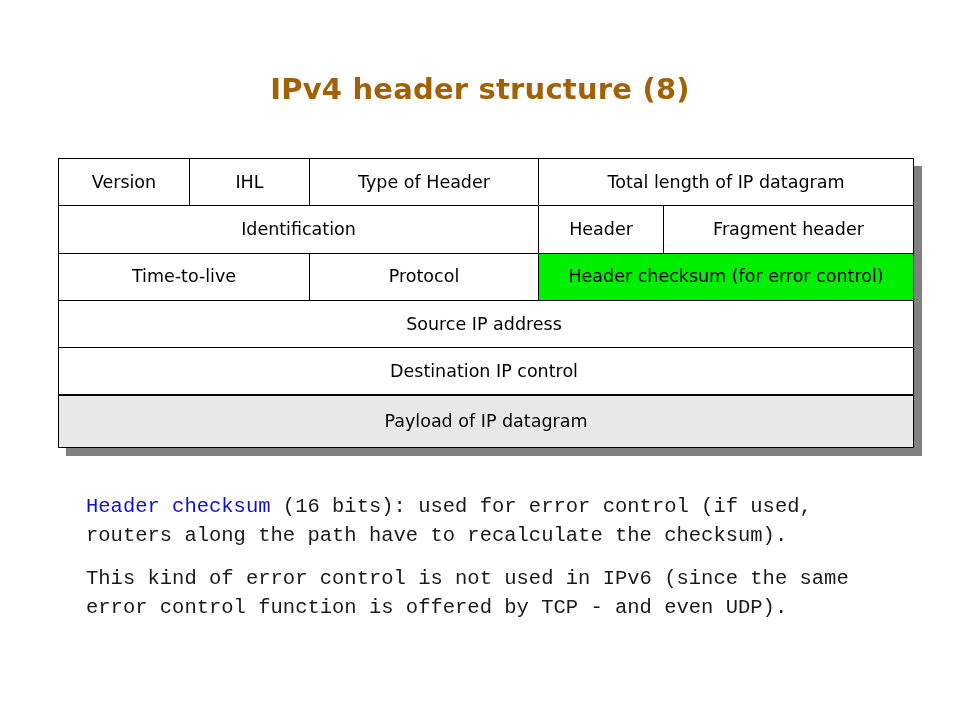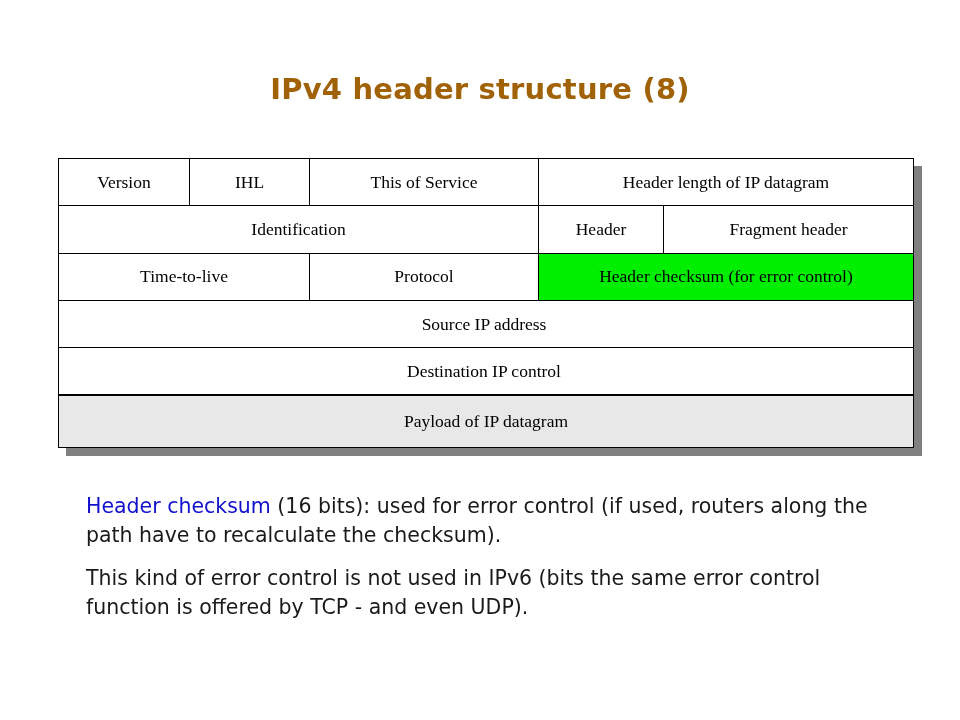--- a/index.html
+++ b/index.html
@@ -58,21 +58,20 @@
   #header-table td {
     border: 1px solid #000000;
     font-size: 17.5px;
     color: #000000;
     text-align: center;
     padding: 0 8px;
     background: #ffffff;
     line-height: 1.1;
     white-space: nowrap;
     overflow: hidden;
-    font-family: Liberation Serif, serif;
   }
   #header-table tr { height: 39px; }
   #header-table tr.payload-row { height: 43px; }
 
   td.cell-green {
     background: #00ee00 !important;
   }
   td.cell-right {
     text-align: right;
     padding-right: 12px !important;
@@ -81,20 +80,21 @@
     background: #e8e8e8 !important;
     border-top: 2px solid #000000 !important;
   }
 
   
   #body-text {
     position: absolute;
     left: 86px;
     top: 492px;
     width: 810px;
+    font-family: Liberation Mono, monospace;
   }
   .body-para {
     font-size: 20.5px;
     color: #1a1a1a;
     line-height: 1.42;
     margin: 0 0 14px 0;
     text-align: left;
   }
   .hl-blue {
     color: #1111cc;
@@ -108,22 +108,22 @@
 <div id="header-diagram">
 
   <div id="diagram-shadow"></div>
 
   <table id="header-table">
     <tbody>
 
       <tr>
         <td style="width:114px">Version</td>
         <td style="width:103px">IHL</td>
-        <td style="width:212px">This of Service</td>
-        <td colspan="3">Header length of IP datagram</td>
+        <td style="width:212px">Type of Header</td>
+        <td colspan="3">Total length of IP datagram</td>
       </tr>
 
       <tr>
         <td colspan="3">Identification</td>
         <td style="width:86px">Header</td>
         <td colspan="2">Fragment header</td>
       </tr>
 
       <tr>
         <td colspan="2">Time-to-live</td>
@@ -145,15 +145,15 @@
       </tr>
 
     </tbody>
   </table>
 </div>
 
 <div id="body-text">
 
   <p class="body-para"><span class="hl-blue">Header checksum</span><span> (16 bits): used for error control (if used, routers along the path have to recalculate the checksum).</span></p>
 
-  <p class="body-para">This kind of error control is not used in IPv6 (bits the same error control function is offered by TCP - and even UDP).</p>
+  <p class="body-para">This kind of error control is not used in IPv6 (since the same error control function is offered by TCP - and even UDP).</p>
 
 </div>
 
 </body></html>

